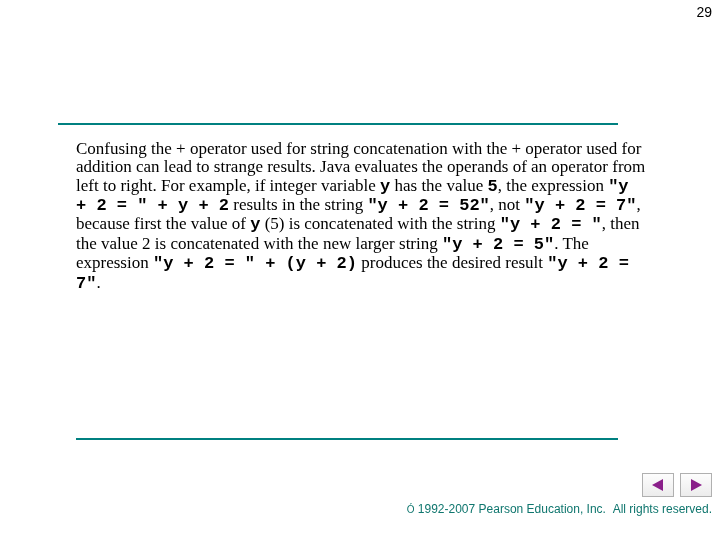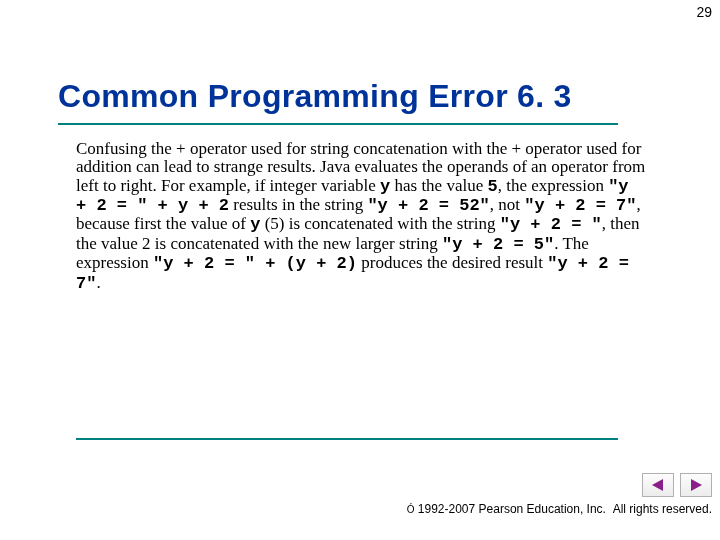--- a/index.html
+++ b/index.html
@@ -62,21 +62,21 @@
   .code {
     font-family: "Lucida Console", "Courier New", monospace;
     font-weight: bold;
   }
   .footer {
     position: absolute;
     right: 8px;
     bottom: 24px;
     font-family: Arial, Helvetica, sans-serif;
     font-size: 12px;
-    color: #000000;
+    color: #0f766e;
   }
   .footer .small {
     font-size: 10px;
   }
   .nav {
     position: absolute;
     right: 8px;
     bottom: 43px;
     display: flex;
     gap: 6px;
@@ -92,21 +92,20 @@
   }
   .nav svg { display: block; }
 </style>
 </head>
 <body>
 
 <div class="slide">
 
   <div class="page-num">29</div>
 
-  <div class="title">Common Programming Error 6. 3</div>
 
   <div class="rule-top"></div>
 
   <div class="body">
     <span>Confusing the + operator used for string concatenation with the + operator used for addition can lead to strange results. Java evaluates the operands of an operator from left to right. For example, if integer variable </span><span class="code">y</span><span> has the value </span><span class="code">5</span><span>, the expression </span><span class="code">"y + 2 = " + y + 2</span><span> results in the string </span><span class="code">"y + 2 = 52"</span><span>, not </span><span class="code">"y + 2 = 7"</span><span>, because first the value of </span><span class="code">y</span><span> (5) is concatenated with the string </span><span class="code">"y + 2 = "</span><span>, then the value 2 is concatenated with the new larger string </span><span class="code">"y + 2 = 5"</span><span>. The expression </span><span class="code">"y + 2 = " + (y + 2)</span><span> produces the desired result </span><span class="code">"y + 2 = 7"</span><span>.</span>
   </div>
 
   <div class="rule-bottom"></div>
 
   <div class="nav">

